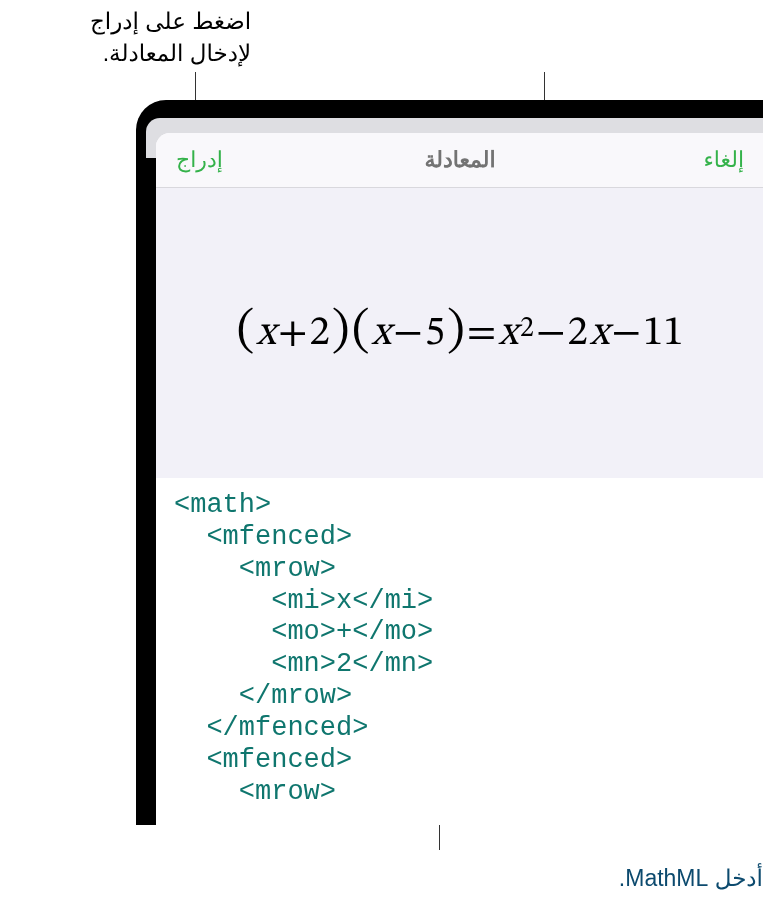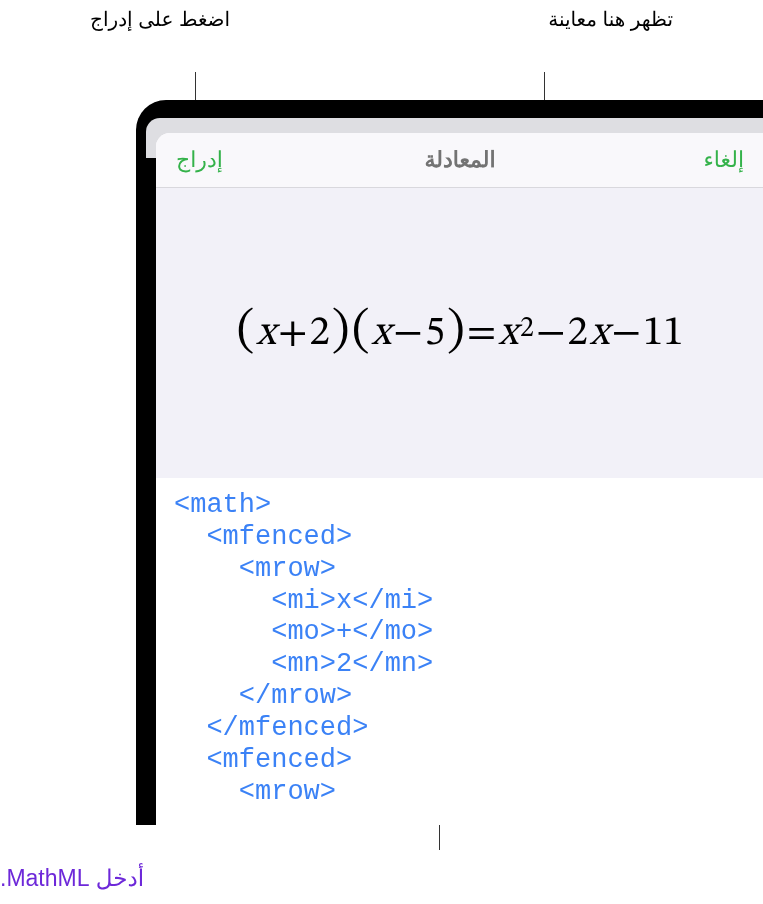--- a/index.html
+++ b/index.html
@@ -16,21 +16,21 @@
     overflow: hidden;
   }
   
   
   .callouts-top {
     display: flex;
     justify-content: space-between;
     padding: 5px 90px 0 90px;
   }
   .callout {
-    font-size: 20px;
+    font-size: 23px;
     color: #000;
     text-align: right;
     direction: rtl;
     line-height: 1.4;
   }
   .callout-left {
     text-align: right;
   }
   .callout-right {
     text-align: right;
@@ -158,47 +158,47 @@
   }
   
   
   .code-area {
     flex: 1;
     background: #fff;
     padding: 12px 18px;
     font-family: "Courier New", Courier, monospace;
     font-size: 27px;
     line-height: 1.18;
-    color: #3b82f6;
+    color: #0f766e;
     direction: ltr;
     white-space: pre;
     overflow: hidden;
   }
   
   
   .callout-bottom {
     position: absolute;
     left: 0;
     right: 0;
     bottom: 12px;
-    text-align: left;
+    text-align: right;
     font-size: 23px;
-    color: #6d28d9;
+    color: #0c4a6e;
     direction: rtl;
   }
 </style>
 </head>
 <body>
 
 <div class="callouts-top">
   <div class="callout callout-left">
     <div>اضغط على إدراج</div>
+    <div>لإدخال المعادلة.</div>
   </div>
   <div class="callout callout-right">
-    <div>تظهر هنا معاينة</div>
   </div>
 </div>
 
 <div class="leader leader-v1"></div>
 <div class="leader leader-v2"></div>
 <div class="leader leader-v3"></div>
 
 <div class="device">
   <div class="sheet-behind"></div>
   <div class="sheet">

